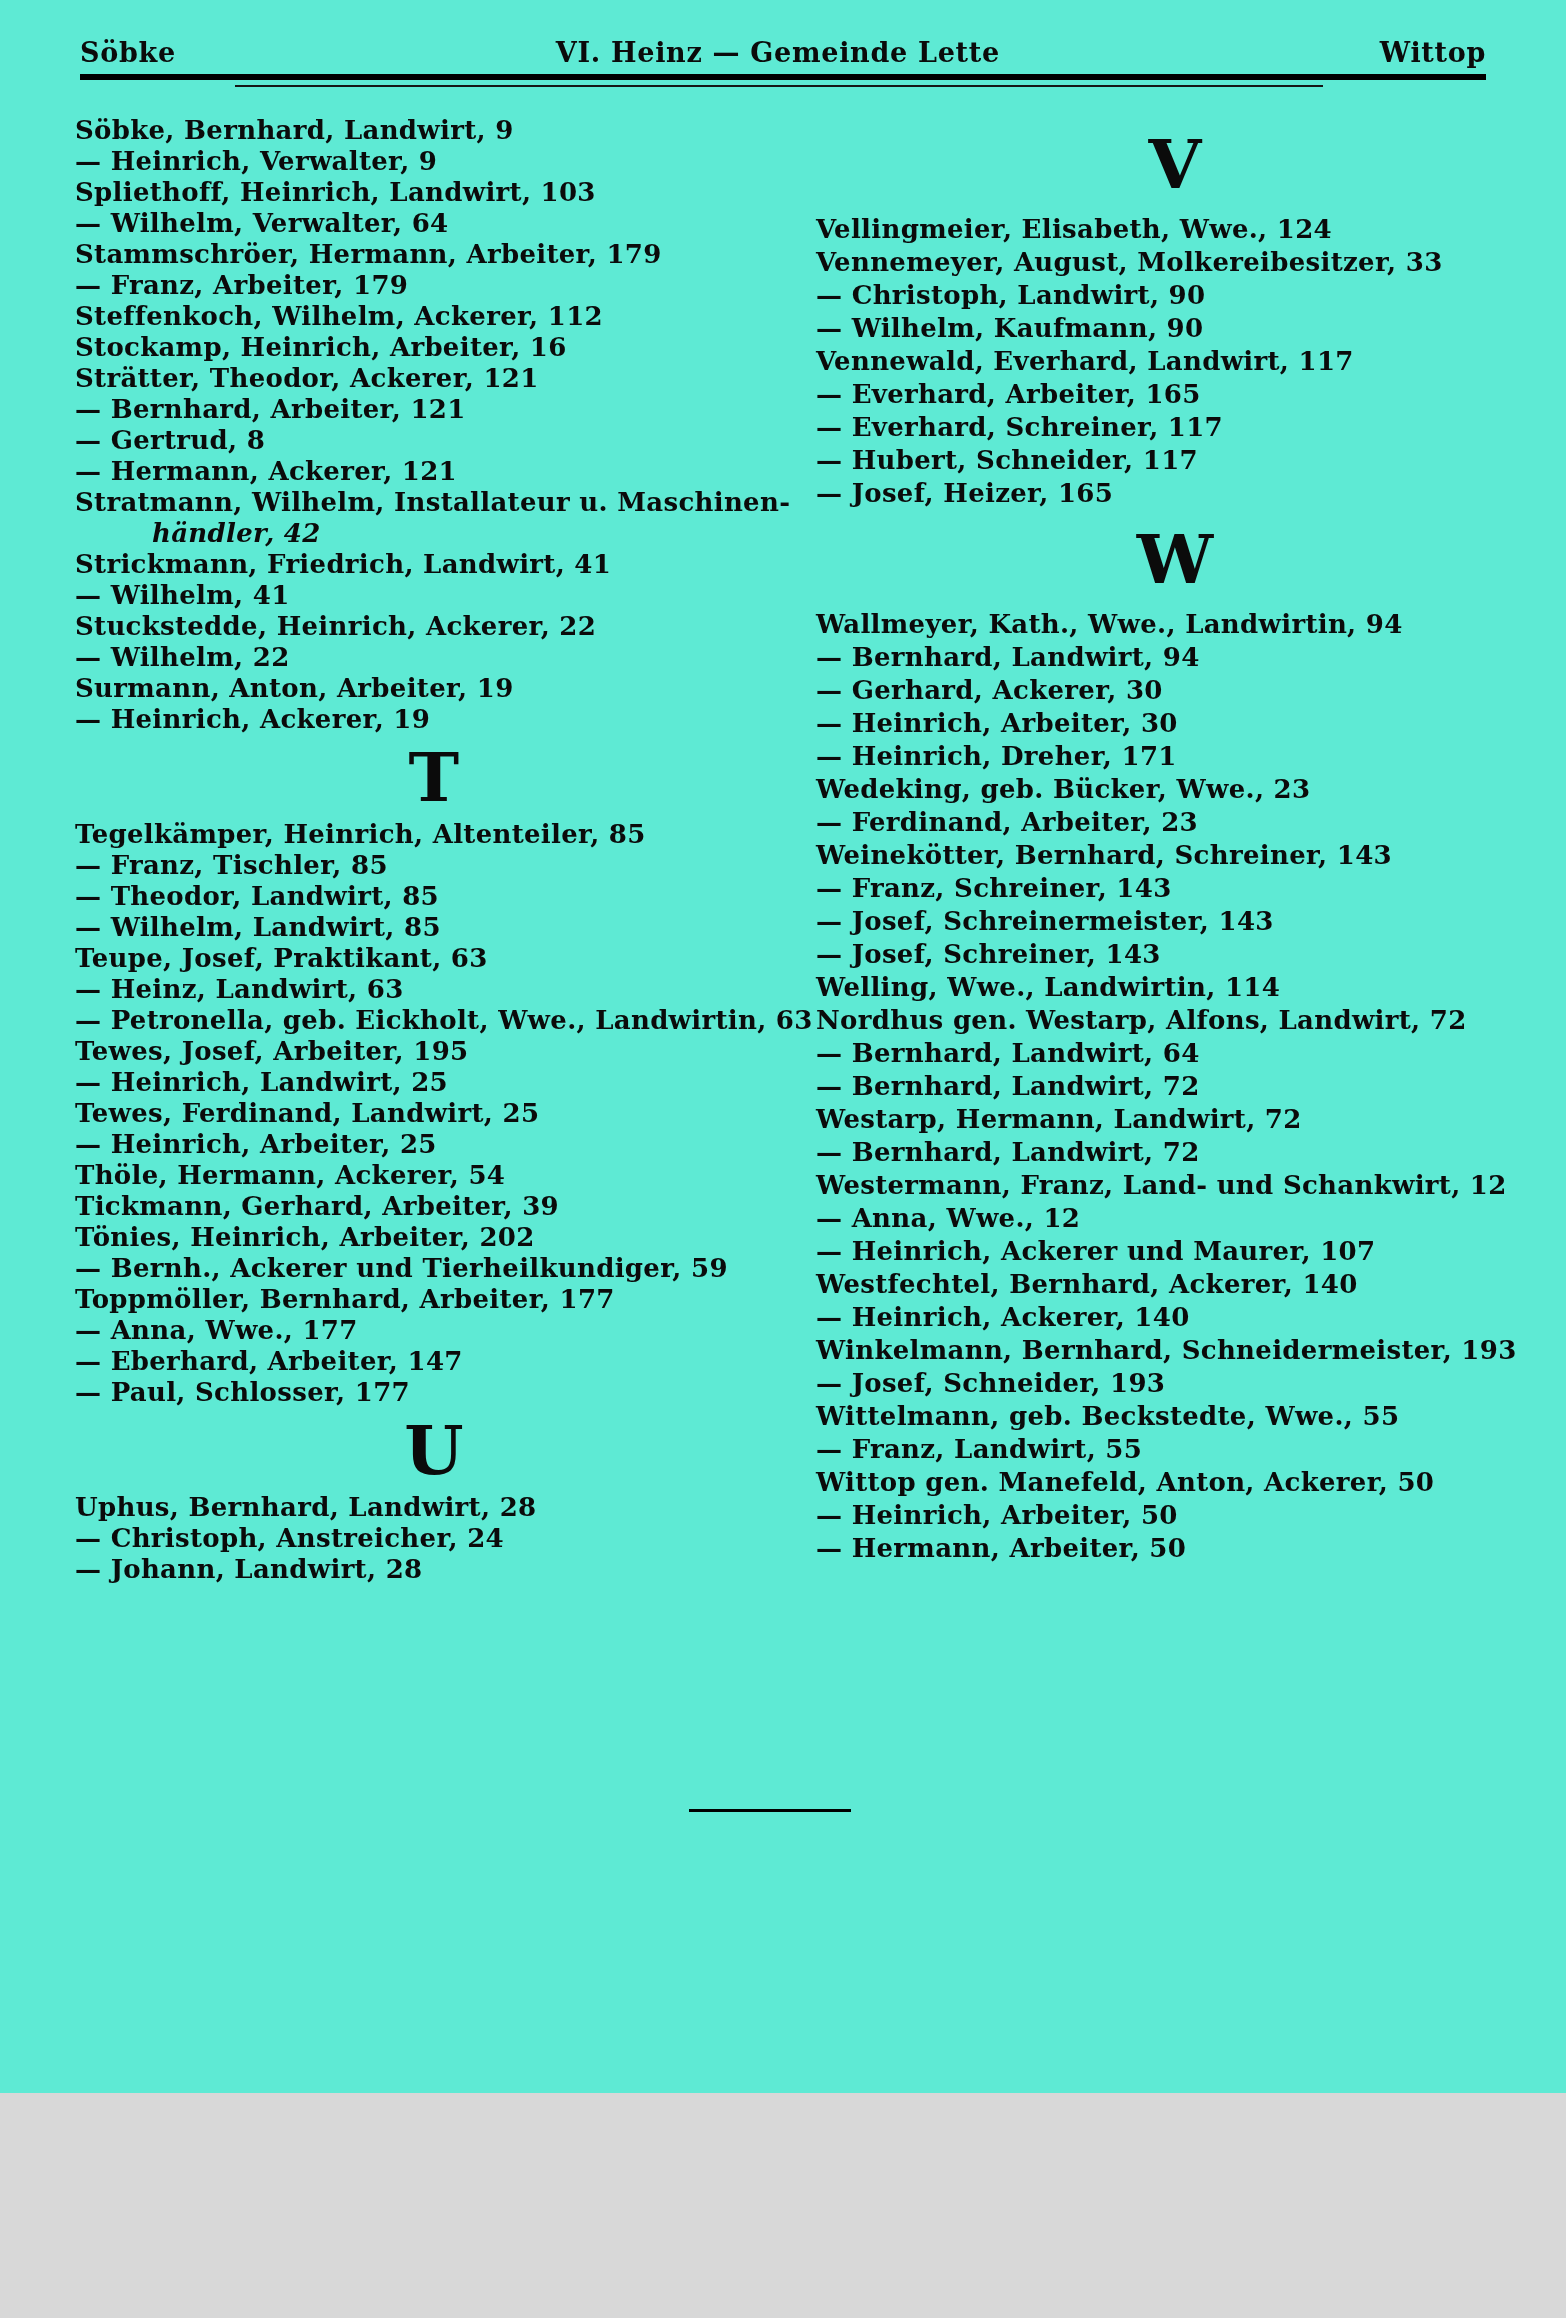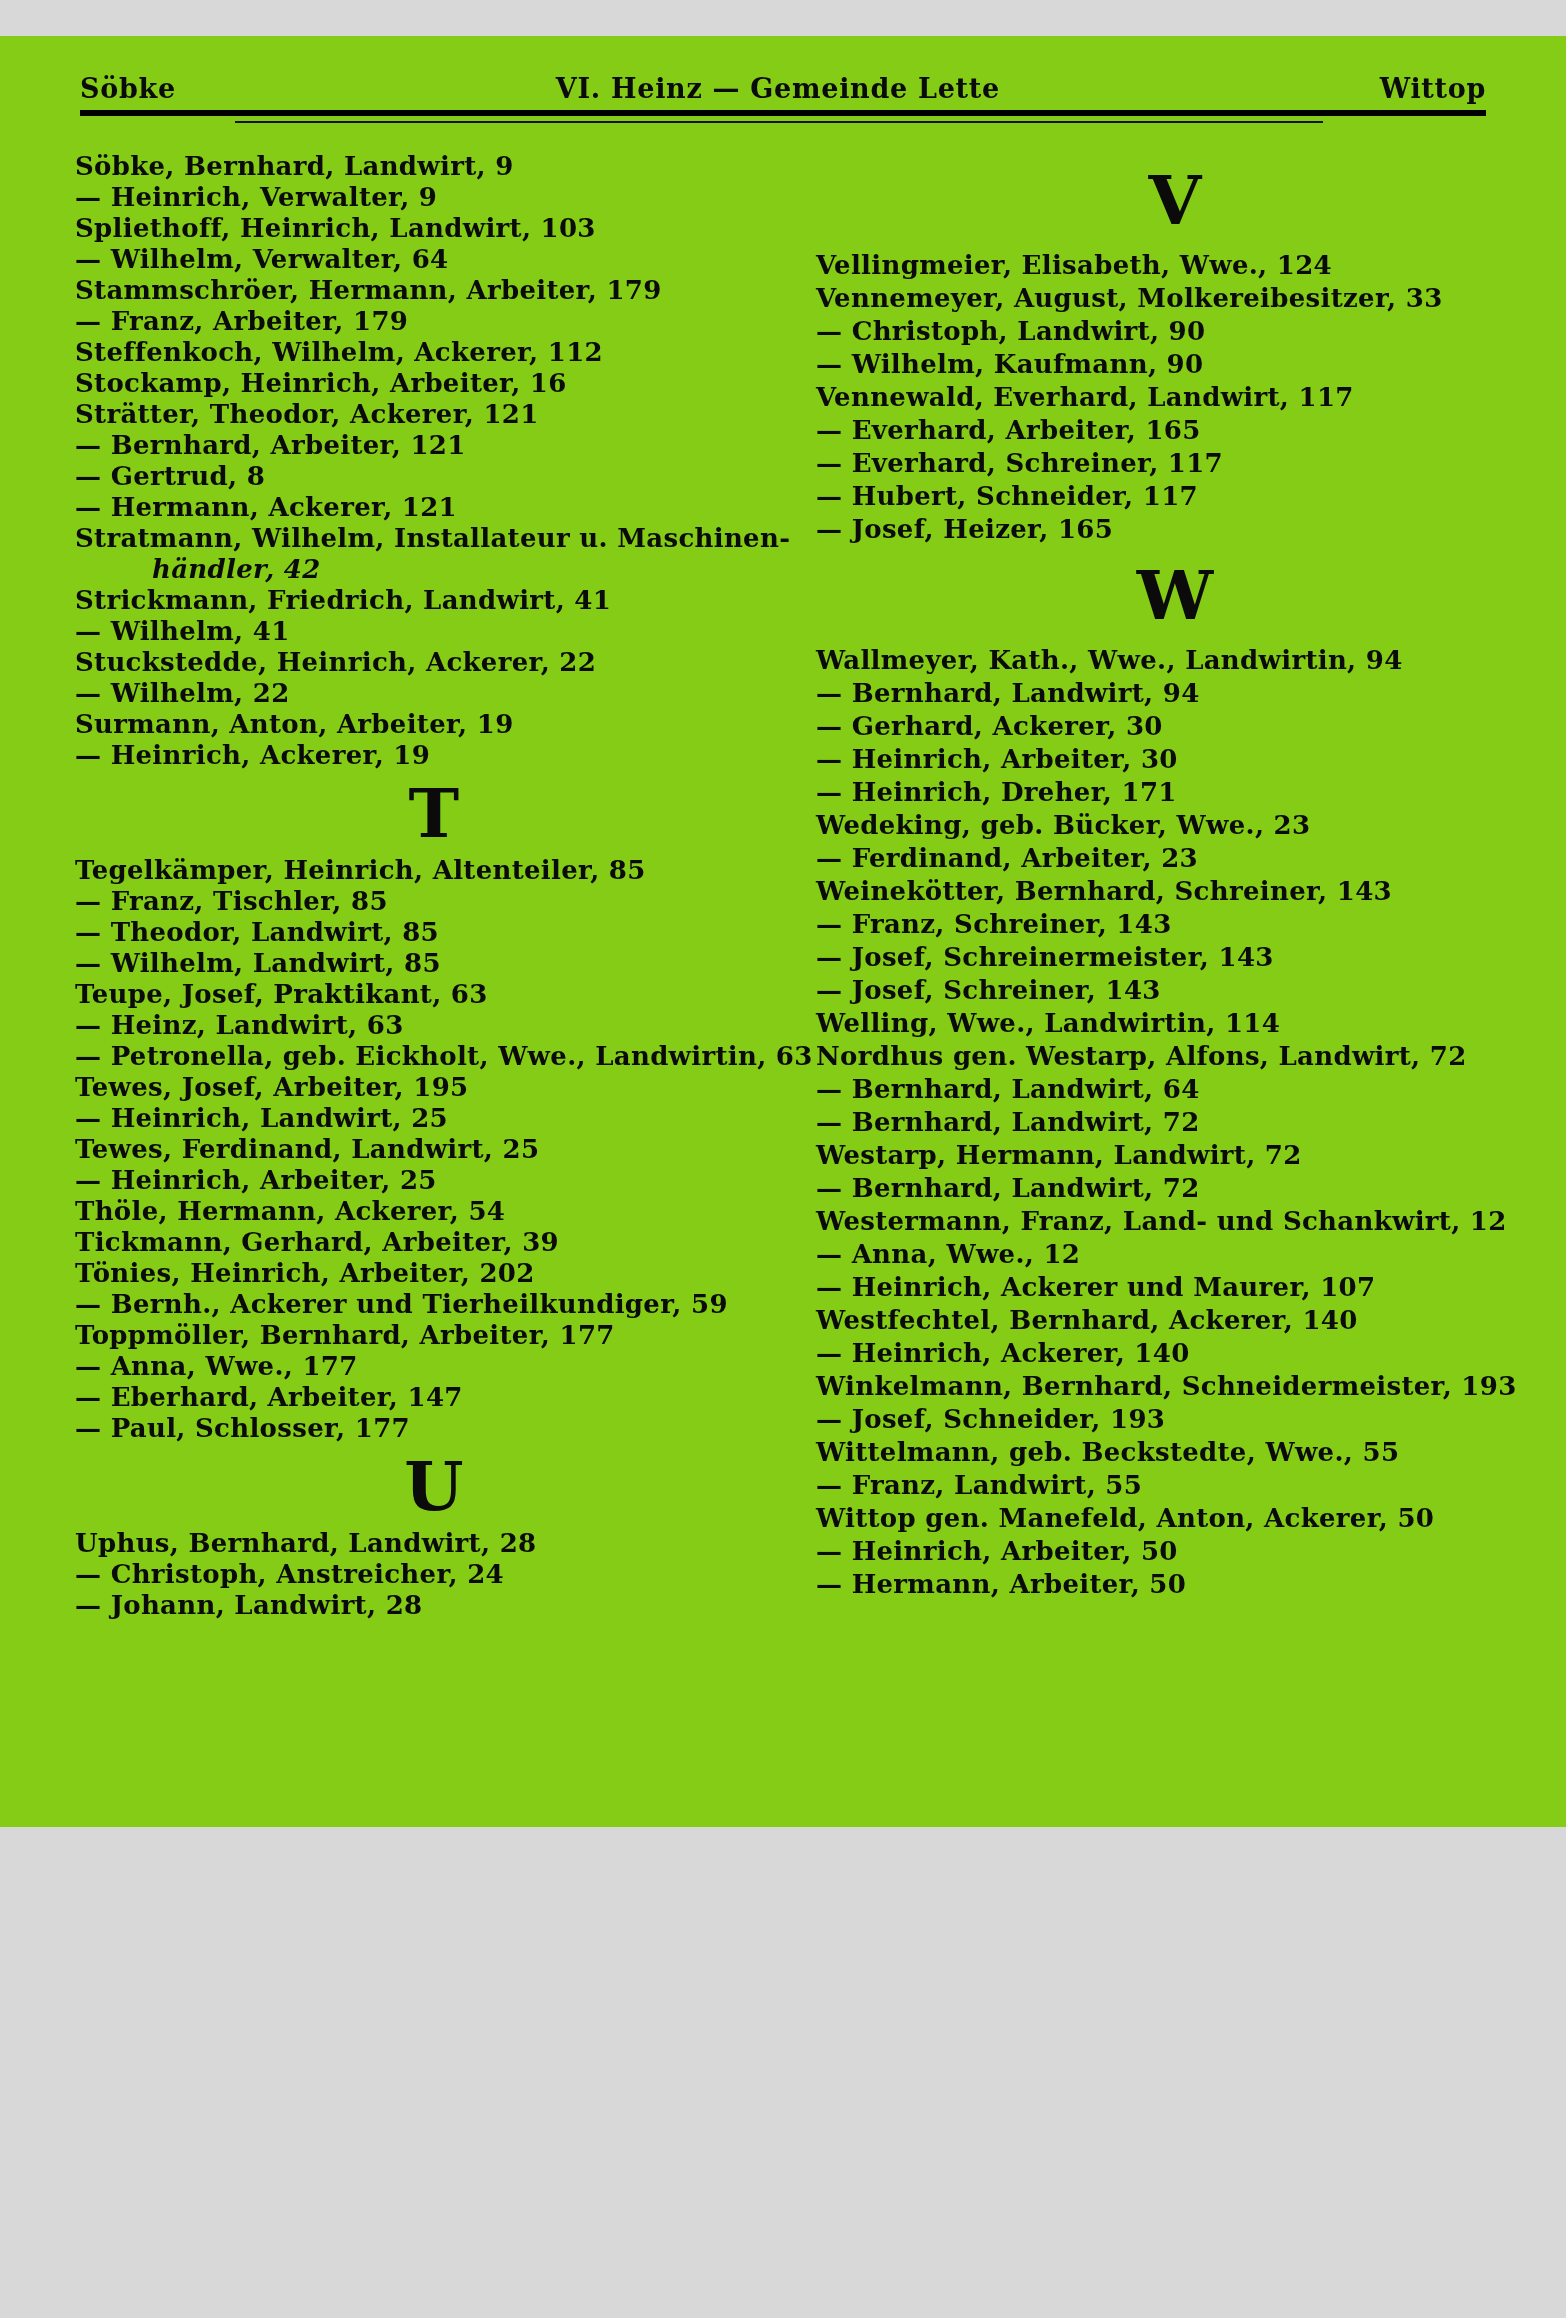--- a/index.html
+++ b/index.html
@@ -1,23 +1,22 @@
 <!DOCTYPE html>
 <html style="font-size:11.4px"><head>
 <meta charset="utf-8">
 <style>
   html,body{margin:0;padding:0;background:#d8d8d8;}
   .page{
     position:relative;
-    width:1566px;height:1791px;
-    background:#84cc16;
+    width:1566px;height:2093px;
+    background:#5eead4;
     color:#0b0b0b;
     font-family:"DejaVu Serif", serif;
     overflow:hidden;
-    margin-top:36px;
   }
   .runhead{
     position:absolute;top:37px;left:80px;width:1406px;
     display:flex;justify-content:space-between;align-items:baseline;
     font-size:27px;font-weight:700;letter-spacing:0.7px;
   }
   .rule-thick{
     position:absolute;top:74px;left:80px;width:1406px;height:6.4px;
     background:#000;
   }

